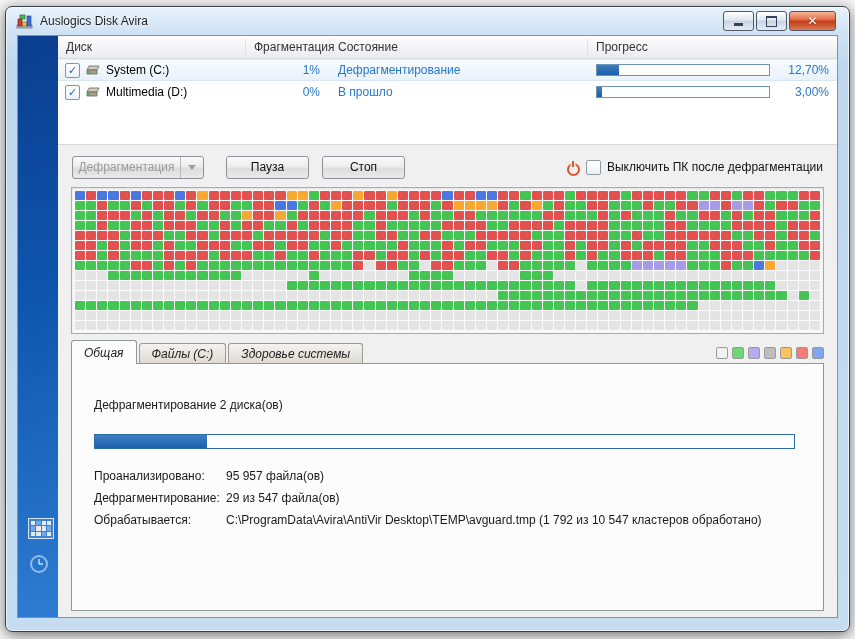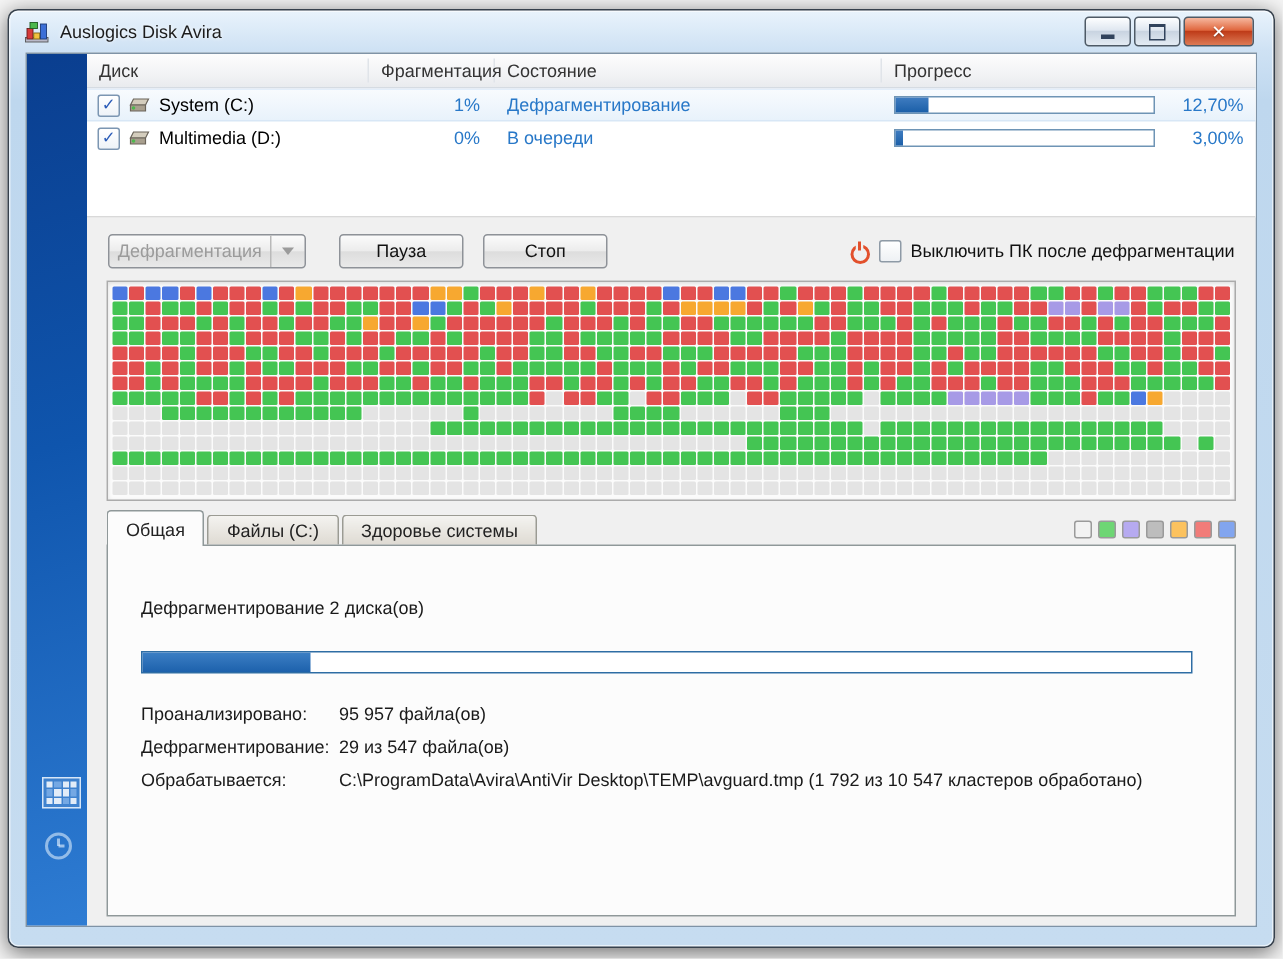--- a/index.html
+++ b/index.html
@@ -74,21 +74,21 @@
   .power-icon .stick{position:absolute;left:5.5px;top:0;width:2px;height:6px;background:#e2502c;box-shadow:0 0 0 1.5px #f0f0f0;}
   .cb-plain{width:13px;height:13px;border:1px solid #8e9aa6;border-radius:2px;background:linear-gradient(#fff,#eef1f4);cursor:pointer;flex:0 0 auto;}
 
   
   .map{position:absolute;left:13px;right:13px;top:151px;height:147px;border:1px solid #ababab;background:#fbfbfb;box-shadow:inset 0 1px 3px rgba(0,0,0,.12);box-sizing:border-box;padding:3px;}
   .map-grid{display:grid;grid-template-columns:repeat(67,1fr);grid-auto-rows:1fr;gap:1px;width:100%;height:100%;}
   .map-grid div{border-radius:1px;}
 
   
   .tabrow{position:absolute;left:13px;right:13px;top:305px;height:23px;display:flex;align-items:flex-end;}
-  .tab{height:20px;padding:0 12px;font-size:12px;display:flex;align-items:center;border:1px solid #9b9b93;border-bottom:none;border-radius:3px 3px 0 0;background:linear-gradient(#f4f3f0,#ddd9d1);margin-right:2px;color:#222;cursor:pointer;position:relative;z-index:1;}
+  .tab{height:20px;padding:0 12px;font-size:12px;display:flex;align-items:center;border:1px solid #9b9b93;border-bottom:none;border-radius:3px 3px 0 0;background:linear-gradient(#f4f3f0,#ddd9d1);margin-right:2px;color:#222;cursor:pointer;position:relative;z-index:1;font-style:italic;}
   .tab.active{height:23px;background:#fcfcfc;z-index:3;border-color:#8f9899;}
   .legend{margin-left:auto;display:flex;gap:4px;align-items:center;padding-bottom:5px;}
   .legend span{width:12px;height:12px;border:1px solid #9a9a9a;box-sizing:border-box;border-radius:2px;}
 
   
   .panel{position:absolute;left:13px;right:13px;top:327px;bottom:6px;background:#fcfcfc;border:1px solid #8f9899;z-index:2;box-sizing:border-box;padding:34px 28px 0 22px;font-size:12px;color:#1a1a1a;}
   .p-heading{margin-bottom:22px;}
   .p-progress-row{display:flex;justify-content:space-between;margin-bottom:6px;}
   .main-bar{height:13px;border:1px solid #2e6da4;background:#fff;position:relative;margin-bottom:16px;}
   .main-bar .fill{position:absolute;left:0;top:0;bottom:0;background:linear-gradient(#3c7fc4,#1d61ac);}
@@ -178,21 +178,21 @@
                   <div class="dt-c0">
                     <span class="checkbox">✓</span>
                     <svg width="16" height="13" viewBox="0 0 16 13">
     <polygon points="4,2 14,2 12,6 2,6" fill="#d4cdbd" stroke="#6b645a" stroke-width="0.8"></polygon>
     <polygon points="2,6 12,6 12,10 2,10" fill="#a89f8e" stroke="#6b645a" stroke-width="0.8"></polygon>
     <circle cx="4" cy="8" r="1.2" fill="#4db84d"></circle>
   </svg>
                     <span>Multimedia (D:)</span>
                   </div>
                   <div class="dt-c1">0%</div>
-                  <div class="dt-c2">В очереди</div>
+                  <div class="dt-c2">В прошло</div>
                   <div class="dt-c3">
                     <div class="rowbar">
                       <div class="fill" style="width: 3%;"></div>
                     </div>
                     <span class="rowpct">3,00%</span>
                   </div>
                 </div>
               </div>
           </div>
 

